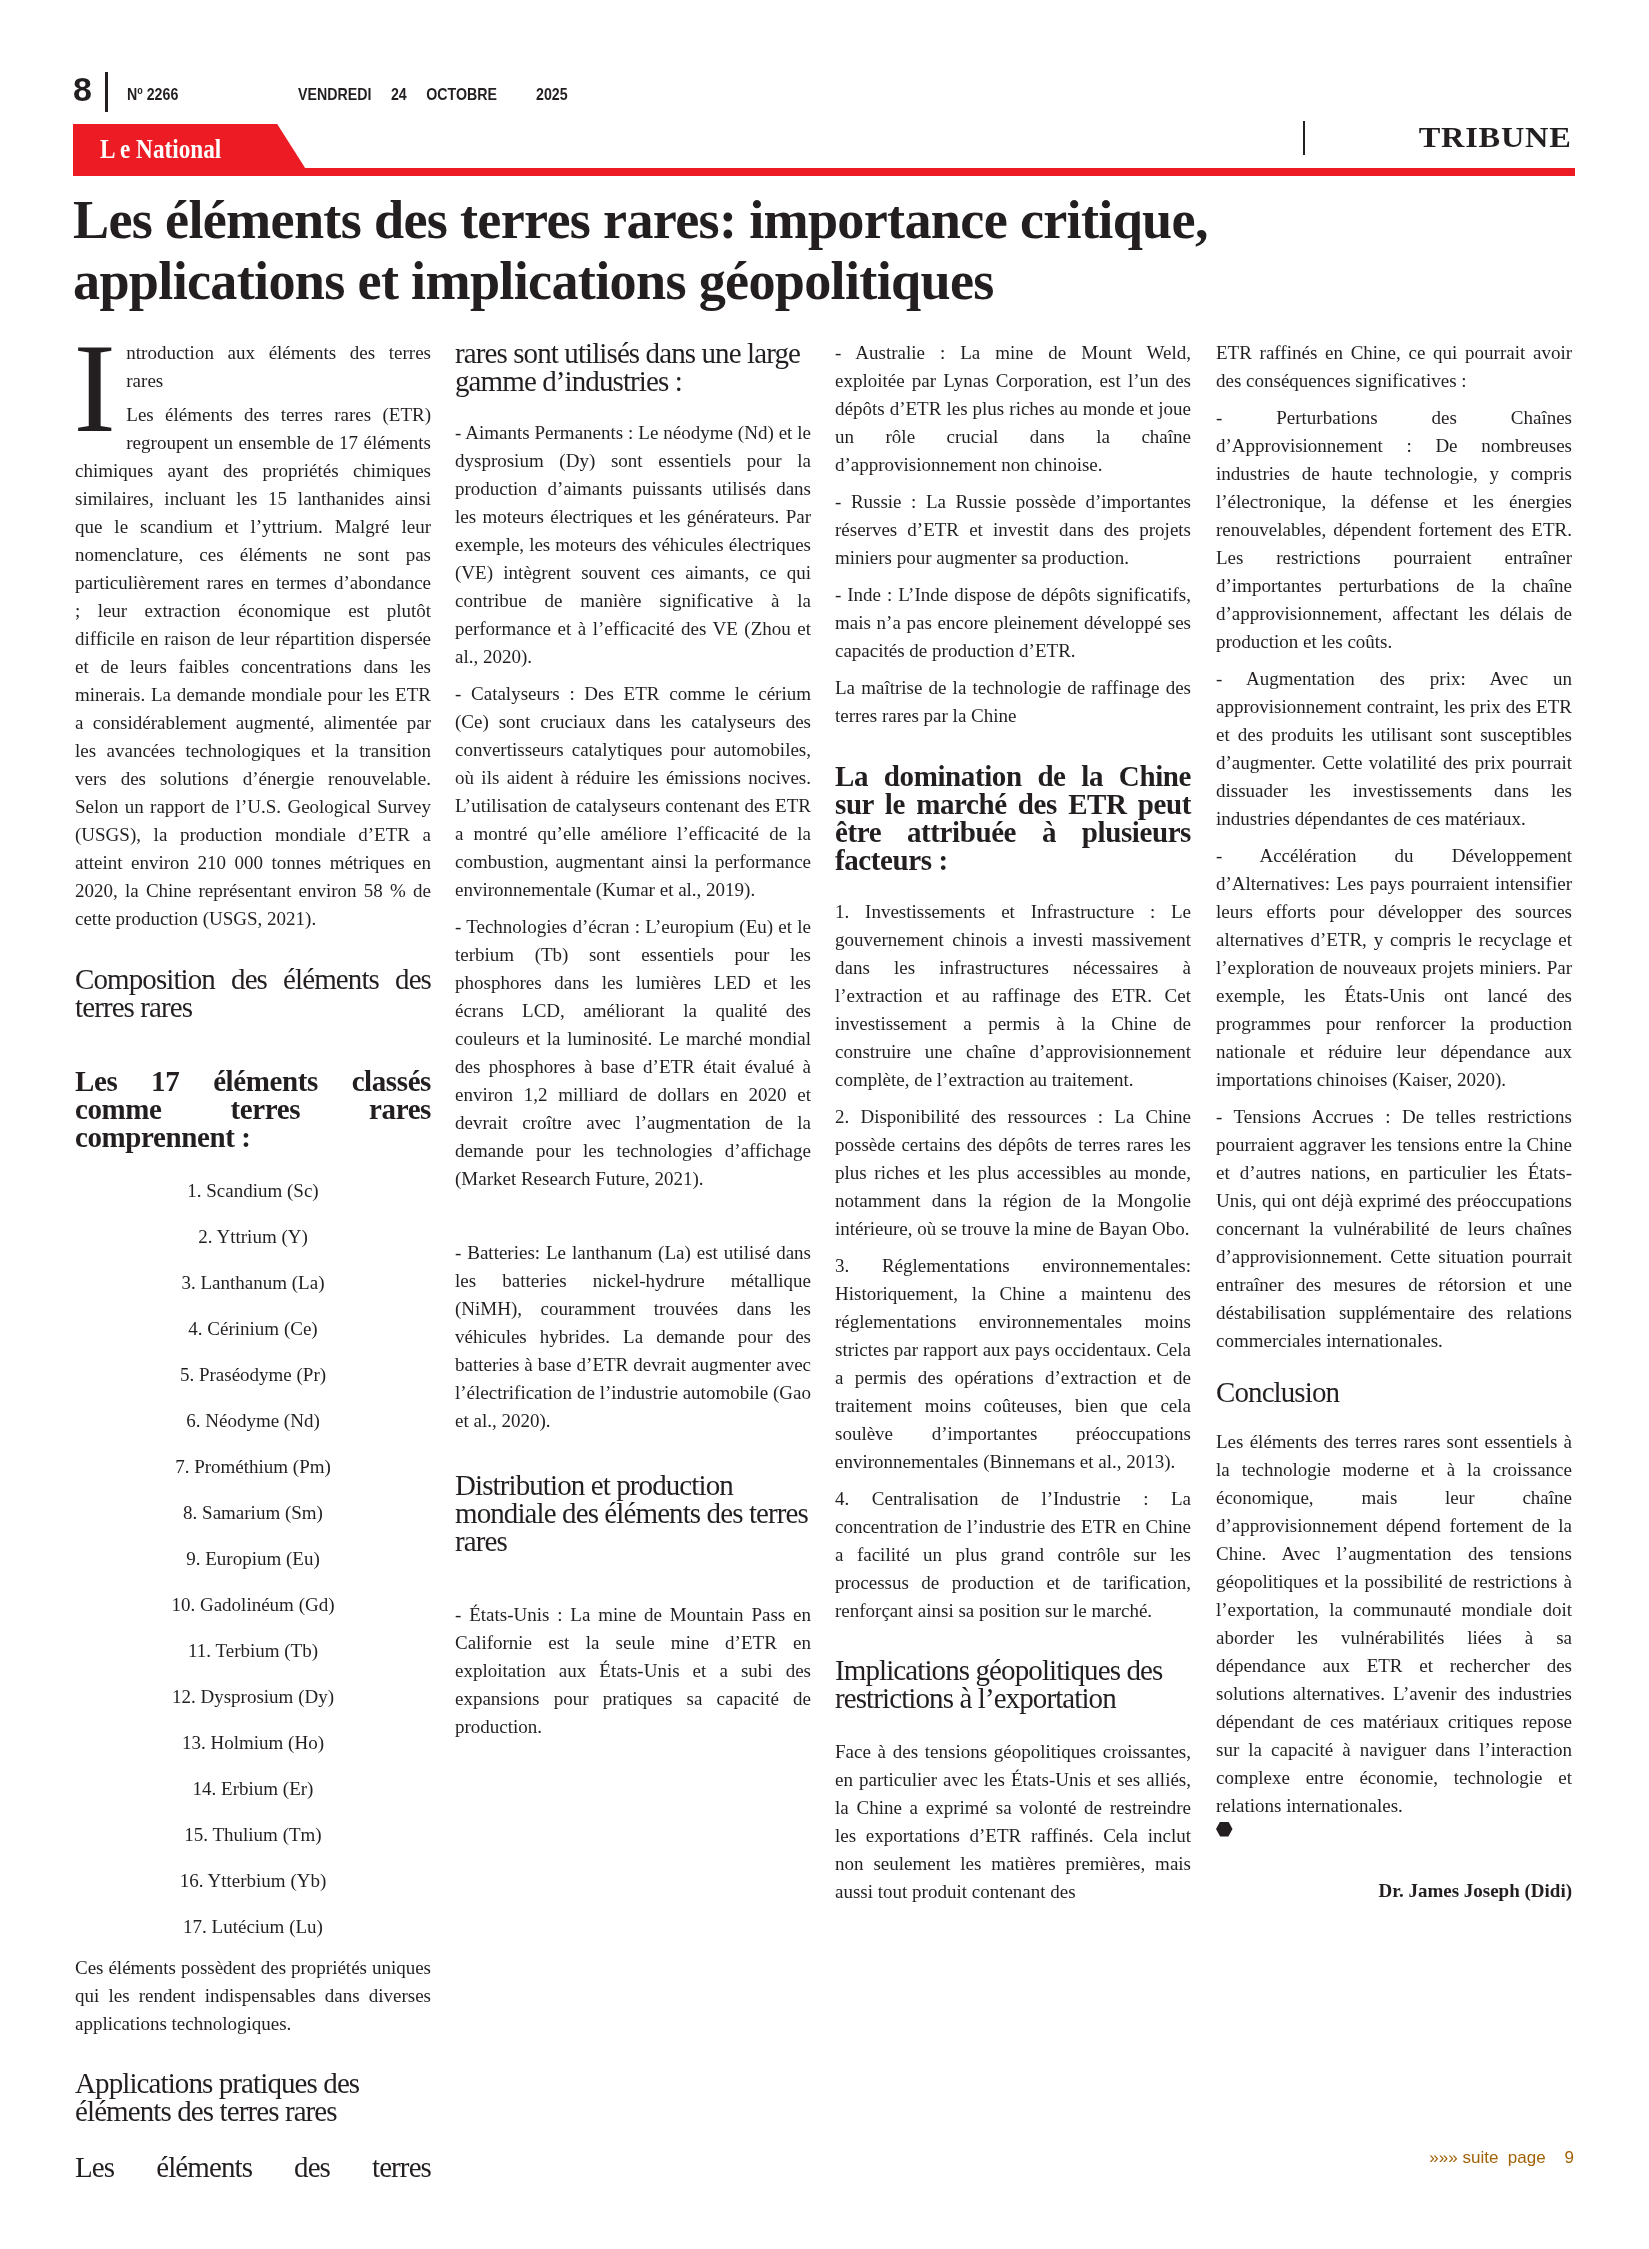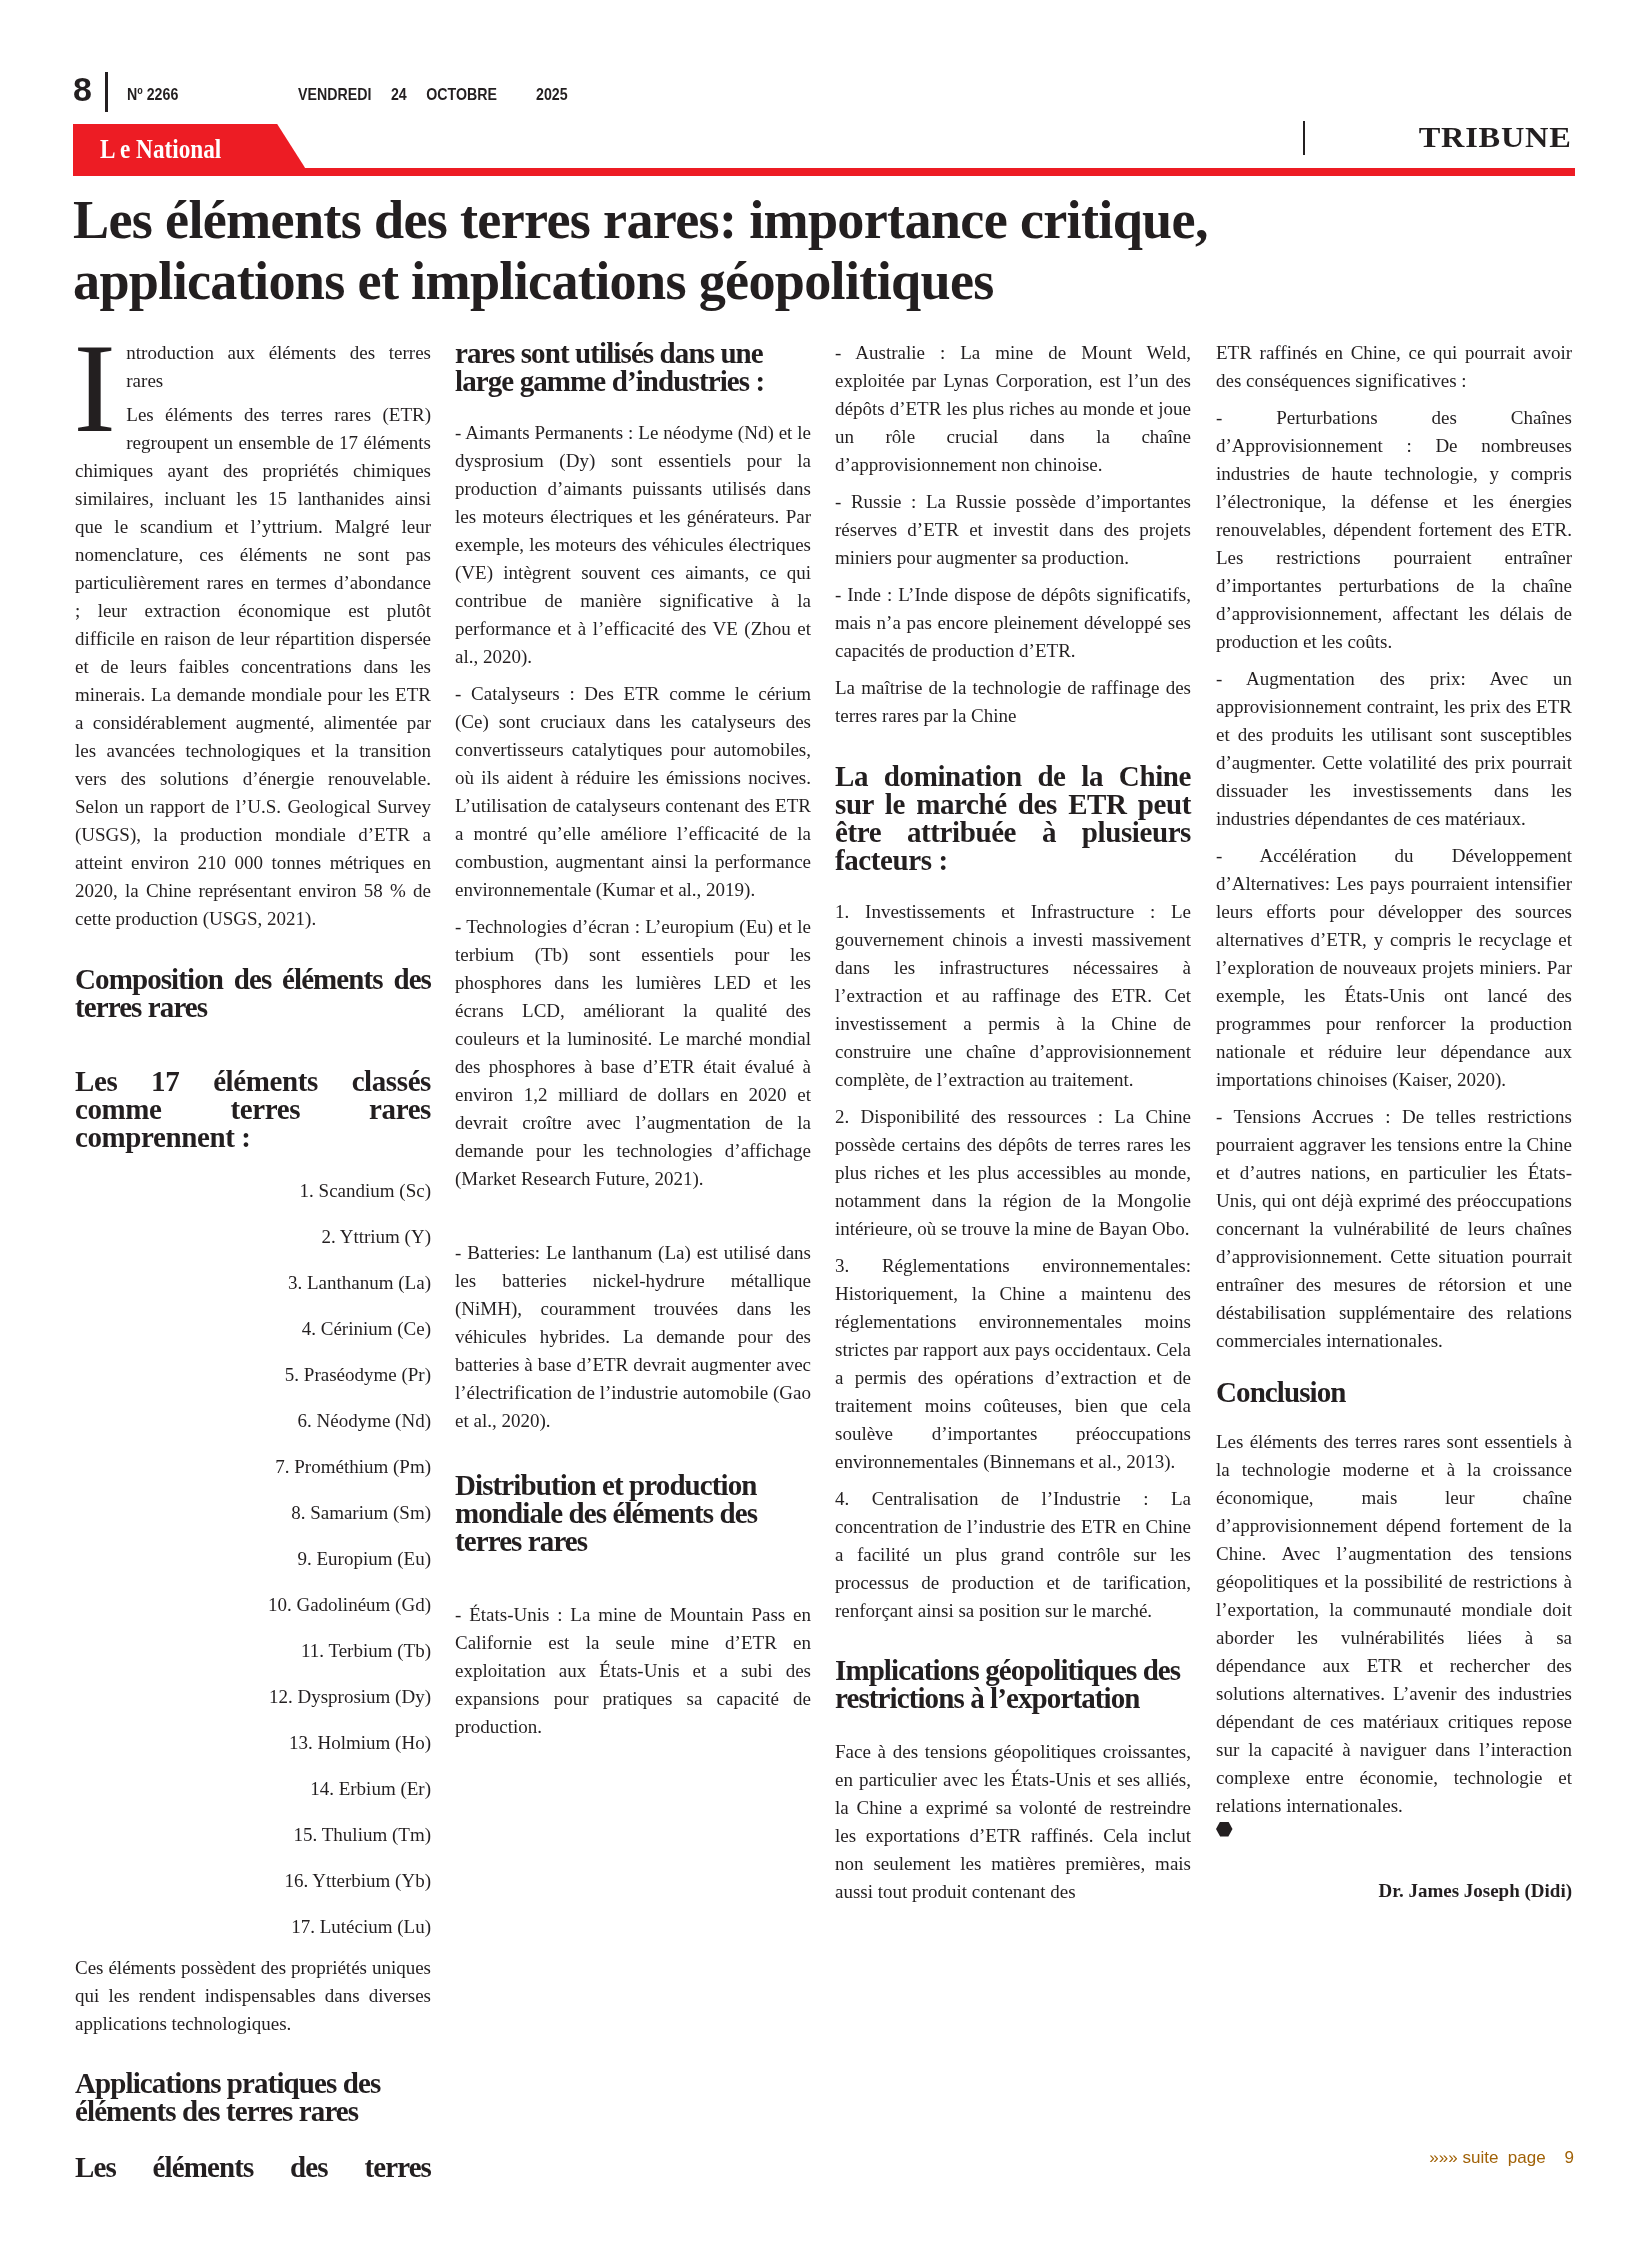--- a/index.html
+++ b/index.html
@@ -20,25 +20,25 @@
   .section-bar { left:1303px; top:121px; width:2.2px; height:34px; background:#231f20; }
   .section-label { right:78px; top:118px; font-family:"Liberation Serif","DejaVu Serif",serif; font-weight:bold; font-size:30px; line-height:37px; letter-spacing:0.7px; transform:scaleX(1.08); transform-origin:right; }
 
   
   .headline { left:73px; top:189px; width:1425px; font-family:"Liberation Serif","DejaVu Serif",serif; font-weight:bold; font-size:55px; line-height:61px; letter-spacing:-0.7px; transform:scaleX(0.985); transform-origin:left; }
 
   
   .col { top:339px; width:356px; font-size:19px; line-height:28px; text-align:justify; }
   .c1 { left:75px; } .c2 { left:455px; } .c3 { left:835px; } .c4 { left:1216px; }
   .col p { margin:0 0 9px 0; hyphens:none; }
-  .col h2 { margin:0; font-family:"Liberation Serif","DejaVu Serif",serif; font-weight:bold; font-size:29px; line-height:28px; letter-spacing:-0.9px; text-align:left; }
+  .col h2 { margin:0; font-family:"Liberation Serif","DejaVu Serif",serif; font-weight:normal; font-size:29px; line-height:28px; letter-spacing:-0.9px; text-align:left; }
   .col h2.justify { text-align:justify; text-align-last:left; }
   .col h3 { margin:0; font-family:"Liberation Serif","DejaVu Serif",serif; font-weight:bold; font-size:29px; line-height:28px; letter-spacing:-0.4px; text-align:justify; text-align-last:left; }
   .dropcap { float:left; font-size:127px; line-height:93px; margin:3px 10.5px 0 -1.5px; font-weight:normal; }
-  .list-item { margin:0; line-height:37px; text-align:right; }
+  .list-item { margin:0; line-height:37px; text-align:center; }
   .bullet { display:block; width:16.5px; height:15px; background:#231f20; clip-path:polygon(25% 0,75% 0,100% 50%,75% 100%,25% 100%,0 50%); margin:1.5px 0 0 0; }
   .author { font-weight:bold; font-size:19px; line-height:22.5px; text-align:right; }
   .continued { right:76px; top:2147px; font-family:"Liberation Sans","DejaVu Sans",sans-serif; font-size:17px; line-height:21px; color:#a16207; white-space:pre; }
 </style>
 </head>
 <body>
 
 <div class="abs folio-num">8</div>
 <div class="abs folio-bar"></div>
 <div class="abs folio-issue"><span>N</span><sup>o</sup>&nbsp;<span>2266</span></div>

